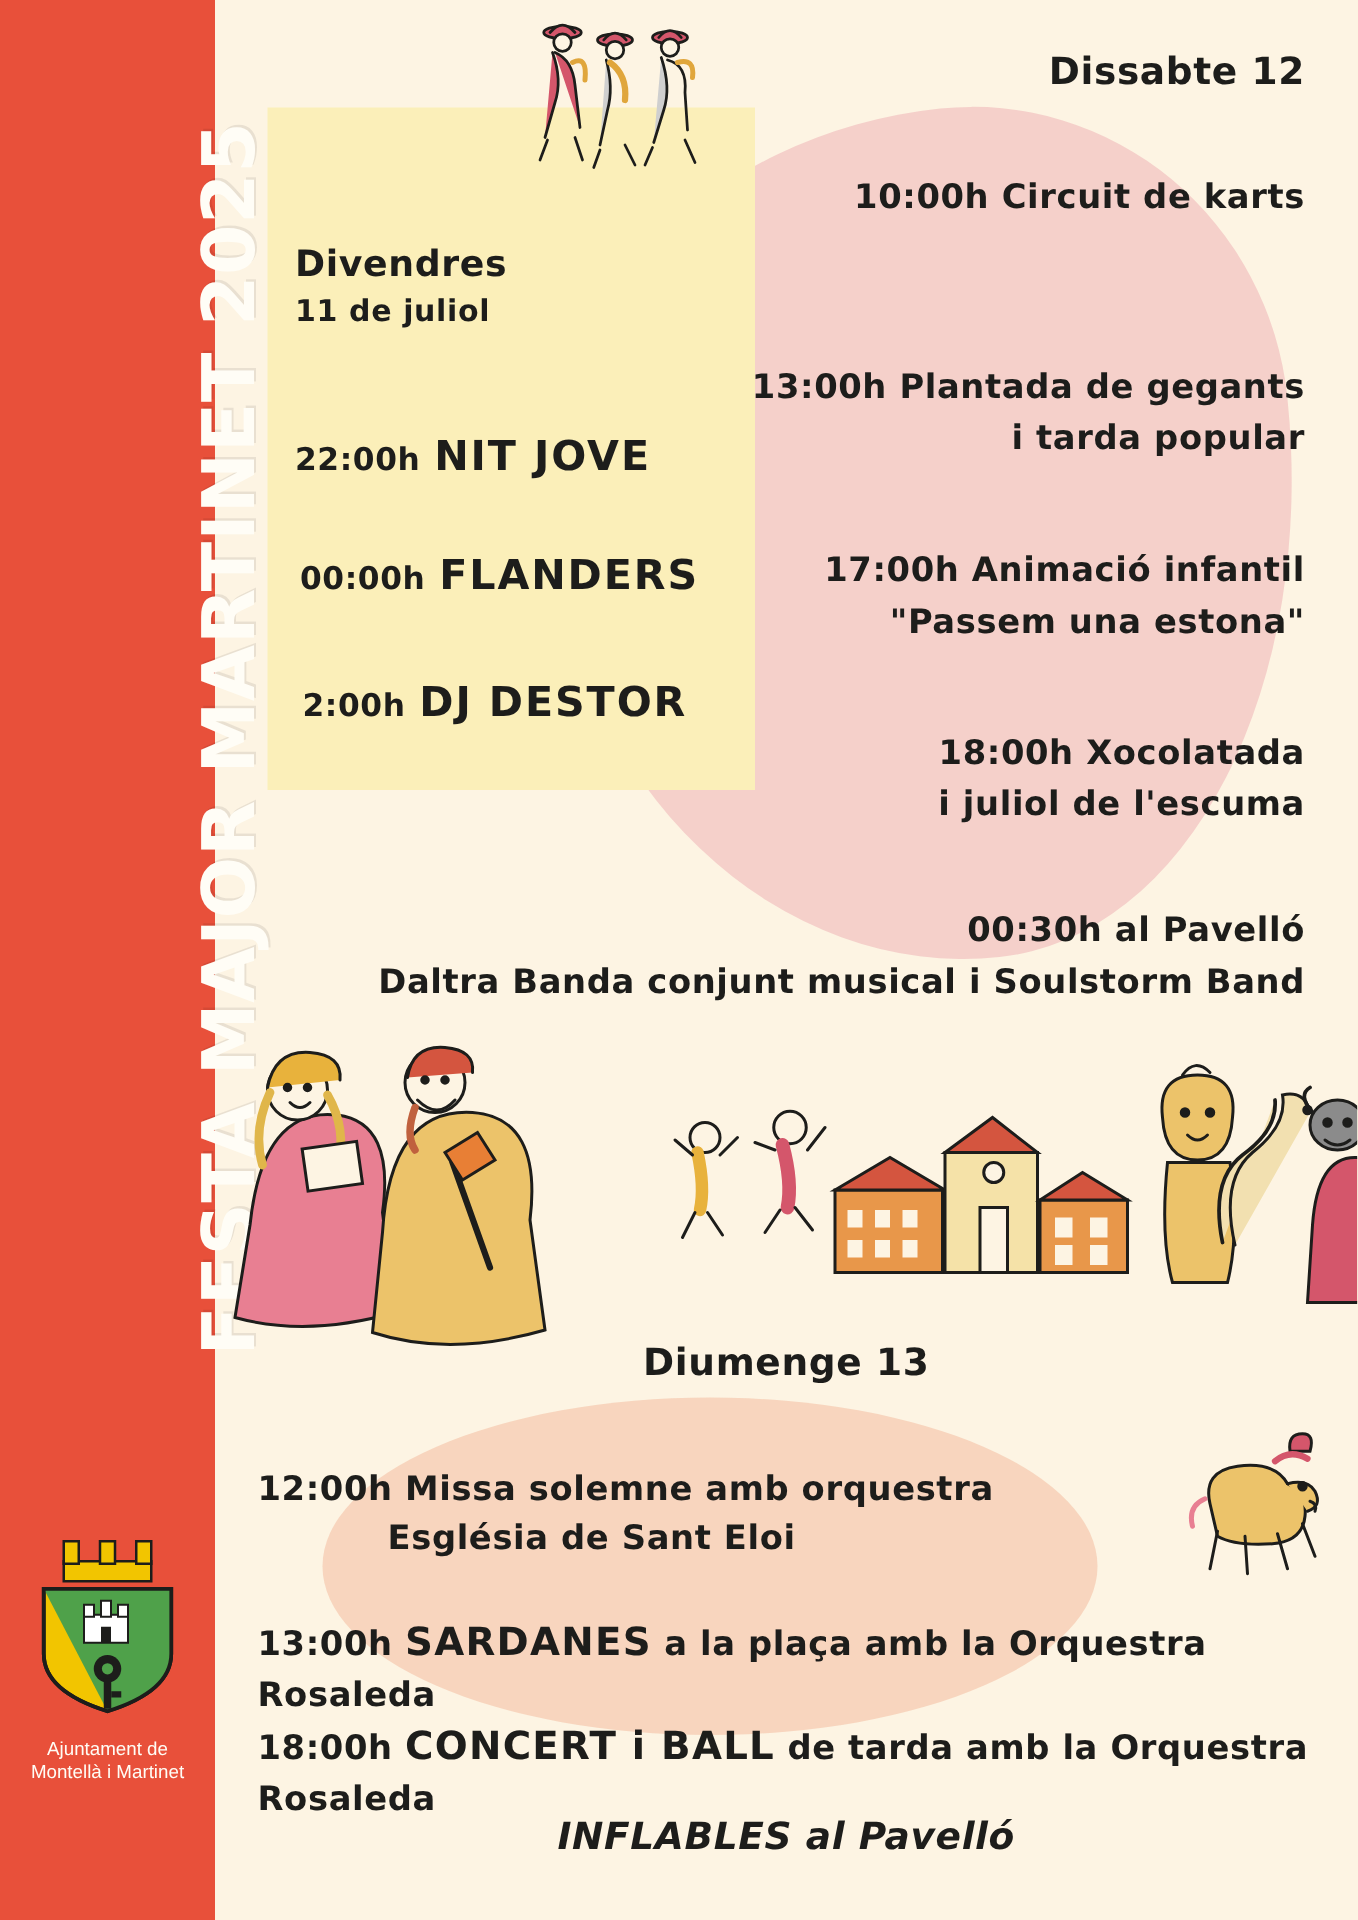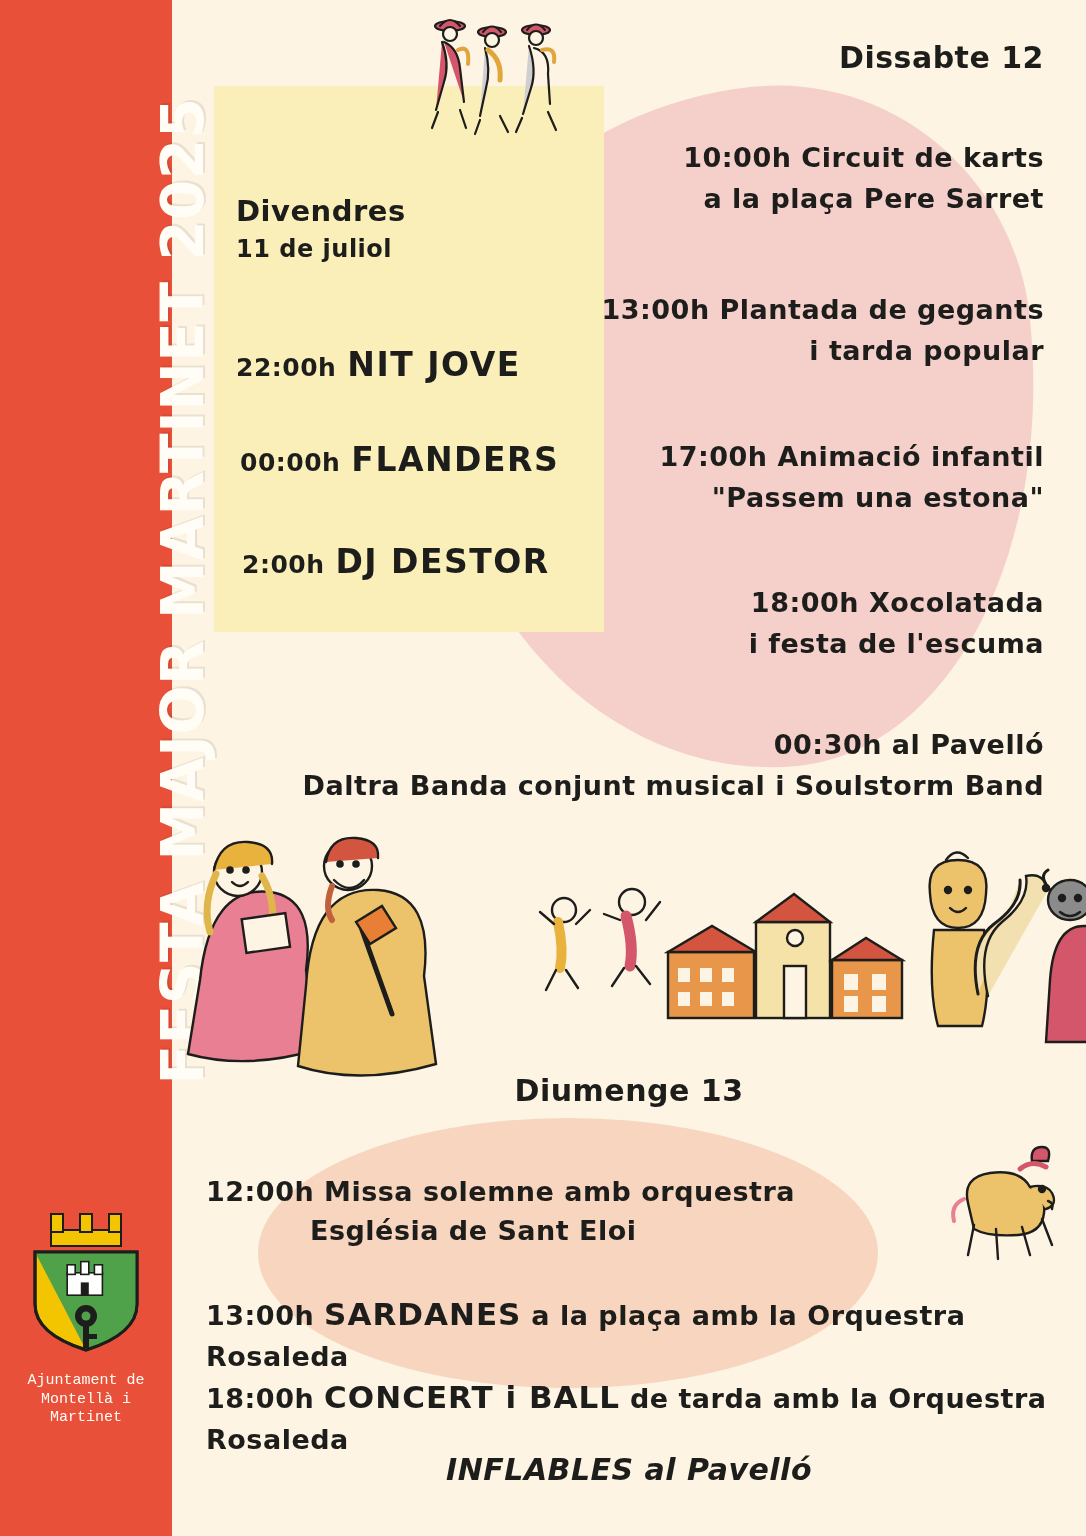--- a/index.html
+++ b/index.html
@@ -46,21 +46,21 @@
   .crest-wrap {
     position: absolute;
     left: 16px; bottom: 108px;
     width: 140px;
     text-align: center;
     z-index: 3;
   }
   .crest-foot {
     margin-top: 10px;
     color: #fffdf6;
-    font-family: Liberation Mono, monospace;
+    font-family: Liberation Sans, sans-serif;
     font-size: 15px;
     line-height: 1.25;
   }
 
   
   .blob-pink {
     position: absolute;
     z-index: 0;
     background: #f3c9c6;
     opacity: 0.85;
@@ -366,36 +366,35 @@
   <div class="blk hand friday-item f3">
     <span class="time">2:00h</span>
     <span class="name">DJ DESTOR</span>
   </div>
 
   <div class="blk hand sat-head">Dissabte 12</div>
 
   <div class="blk hand sat-item s1">
     <span>10:00h</span>
     <span>Circuit de karts</span>
-    <span class="l2">a la plaça Pere Sarret</span>
   </div>
   <div class="blk hand sat-item s2">
     <span>13:00h</span>
     <span>Plantada de gegants</span>
     <span class="l2">i tarda popular</span>
   </div>
   <div class="blk hand sat-item s3">
     <span>17:00h</span>
     <span>Animació infantil</span>
     <span class="l2">"Passem una estona"</span>
   </div>
   <div class="blk hand sat-item s4">
     <span>18:00h</span>
     <span>Xocolatada</span>
-    <span class="l2">i festa de l'escuma</span>
+    <span class="l2">i juliol de l'escuma</span>
   </div>
   <div class="blk hand sat-item s5">
     <span>00:30h</span>
     <span>al Pavelló</span>
     <span class="l2">Daltra Banda conjunt musical i Soulstorm Band</span>
   </div>
 
   <div class="blk hand sun-head">Diumenge 13</div>
 
   <div class="blk hand sun-item u1">

